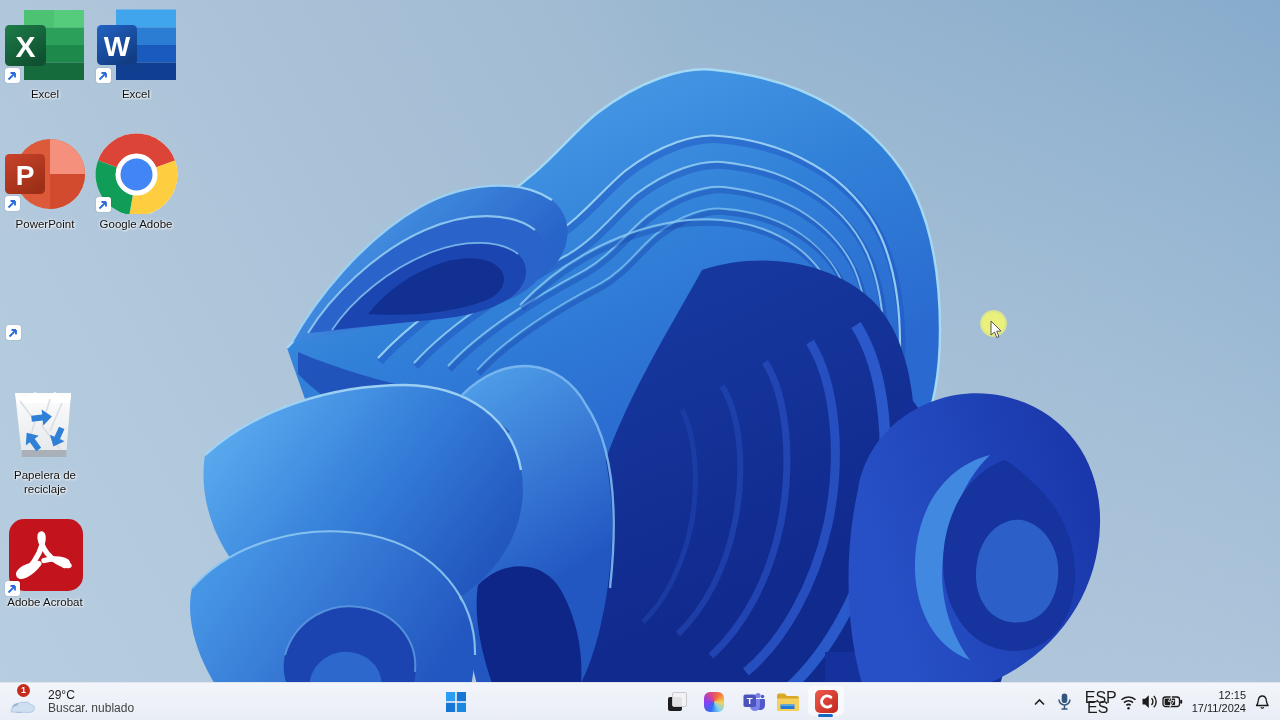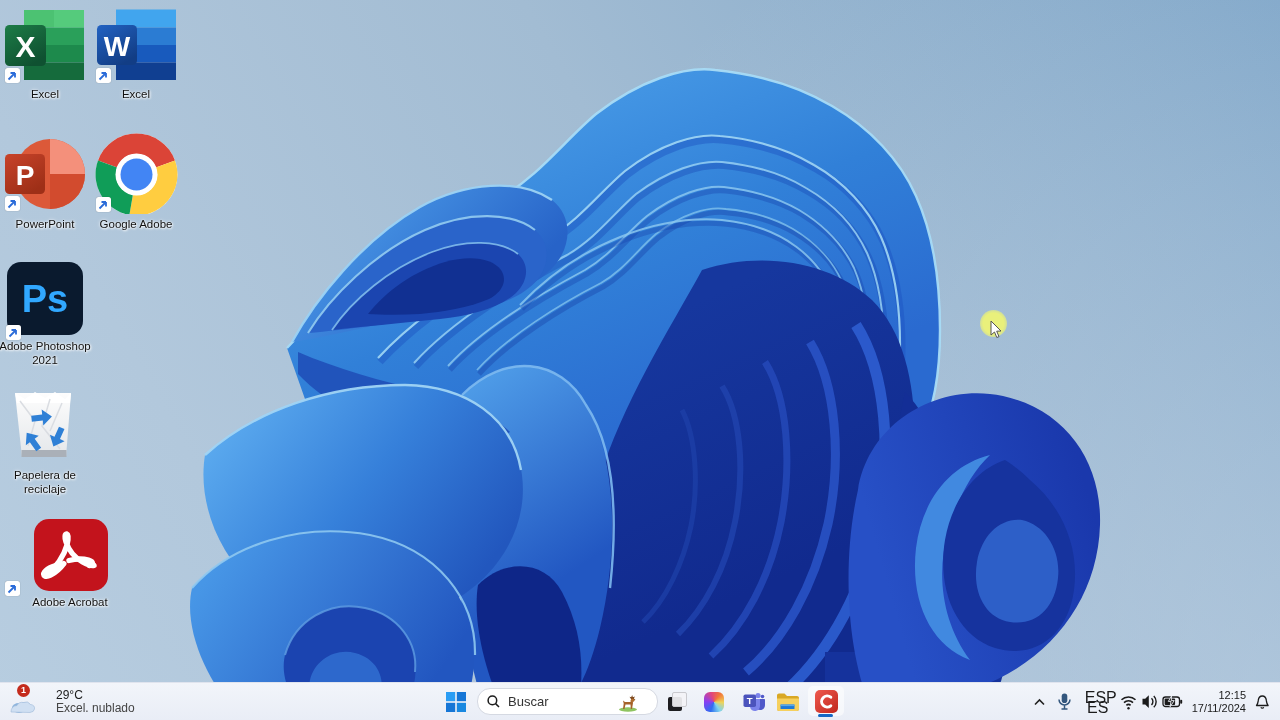--- a/index.html
+++ b/index.html
@@ -256,27 +256,20 @@
       <circle cx="45.5" cy="41.5" r="16" fill="#4285f4"></circle>
     </svg>
     <div class="lbl">Google Adobe</div>
   </div>
   <div class="sc" style="left:96px;top:197px;">
       <svg width="11" height="11" viewBox="0 0 11 11">
         <path d="M1.5 9.5 L8 3 M8 3 L3.5 3 M8 3 L8 7.5" stroke="#2b6cd9" stroke-width="1.8" fill="none"></path>
       </svg>
     </div>
 
-  <div class="ico" style="left:0px;top:262px;">
-    <svg width="90" height="74" viewBox="0 0 90 74">
-      <rect x="7" y="0" width="76" height="73" rx="14" fill="#0a1a2e"></rect>
-      <text x="45" y="50" font-size="38" font-weight="bold" fill="#31a8ff" text-anchor="middle" font-family="Liberation Sans">Ps</text>
-    </svg>
-    <div class="lbl">Adobe Photoshop<br>2021</div>
-  </div>
   <div class="sc" style="left:6px;top:325px;">
       <svg width="11" height="11" viewBox="0 0 11 11">
         <path d="M1.5 9.5 L8 3 M8 3 L3.5 3 M8 3 L8 7.5" stroke="#2b6cd9" stroke-width="1.8" fill="none"></path>
       </svg>
     </div>
 
   <div class="ico" style="left:0px;top:391px;">
     <svg width="90" height="74" viewBox="0 0 90 74">
       <defs>
         <linearGradient id="bin" x1="0" y1="0" x2="0" y2="1">
@@ -293,21 +286,21 @@
       <rect x="21.5" y="59" width="45" height="7" fill="#aab0b8"></rect>
       <g fill="#2f80d6">
         <polygon points="33,23.5 44,23.5 44,18.5 53.5,26.5 44,34.5 44,29.5 33,29.5" transform="rotate(-6 44 41)"></polygon>
         <polygon points="33,23.5 44,23.5 44,18.5 53.5,26.5 44,34.5 44,29.5 33,29.5" transform="rotate(114 44 41)"></polygon>
         <polygon points="33,23.5 44,23.5 44,18.5 53.5,26.5 44,34.5 44,29.5 33,29.5" transform="rotate(234 44 41)"></polygon>
       </g>
     </svg>
     <div class="lbl">Papelera de<br>reciclaje</div>
   </div>
 
-  <div class="ico" style="left:0px;top:518px;padding-left:25px;">
+  <div class="ico" style="left:0px;top:518px;">
     <svg width="90" height="74" viewBox="0 0 90 74">
       <rect x="9" y="1" width="74" height="72" rx="15" fill="#c3131c"></rect>
       <path d="M 21 57.5 C 31 50 39 38 42 27 C 43.5 21 43.2 16.5 41.8 16 C 39.8 15.6 39.5 19.5 41 24
                C 43.5 31.5 49.5 39.5 57.5 44 C 62.5 46.8 67 48 69 47.5" fill="none" stroke="#fff" stroke-width="5.4" stroke-linecap="round"></path>
       <path d="M 38.5 46 C 31 46.5 22.5 50 19.5 54 C 17 57.5 20.5 59.8 25.5 57.2 C 30.5 54.6 35.5 50 38.8 45.6" fill="none" stroke="#fff" stroke-width="5.4" stroke-linecap="round"></path>
       <path d="M 44 42.5 C 50 41 58.5 40.8 63.5 42.2 C 68.5 43.6 68.8 47 64.5 47.6" fill="none" stroke="#fff" stroke-width="5.4" stroke-linecap="round"></path>
     </svg>
     <div class="lbl">Adobe Acrobat</div>
   </div>
   <div class="sc" style="left:5px;top:581px;">
@@ -321,50 +314,37 @@
 
   <div class="tb" style="left:8px;width:200px;">
     <div style="position:relative;width:30px;height:30px;margin-top:2px;">
       <svg width="30" height="30" viewBox="0 0 30 30">
         <ellipse cx="11" cy="20" rx="7" ry="5" fill="#8db4dd"></ellipse>
         <ellipse cx="17" cy="18.5" rx="6" ry="4.5" fill="#aac8e8"></ellipse>
         <path d="M 3 24 Q 3 18 9 17.5 Q 11 13.5 15.5 14.5 Q 20 12.5 22.5 16.5 Q 27 17 26.5 21 Q 26 24 22 24.5 Z" fill="#cfdff2" stroke="#9db8d8" stroke-width="0.6"></path>
       </svg>
       <div style="position:absolute;left:9px;top:-4px;width:13px;height:13px;border-radius:50%;background:#c42b1c;color:#fff;font-size:9px;font-weight:bold;text-align:center;line-height:13px;">1</div>
     </div>
-    <div style="margin-left:18px;line-height:13px;">
+    <div style="margin-left:10px;line-height:13px;">
       <div style="font-size:12px;color:#1b1b1b;">29°C</div>
-      <div style="font-size:12px;color:#444;">Excel. nublado</div>
+      <div style="font-size:12px;color:#444;">Buscar. nublado</div>
     </div>
   </div>
 
   <div class="tb" style="left:441px;">
 
     <div style="width:30px;height:30px;display:flex;align-items:center;justify-content:center;margin-right:3px;">
       <svg width="20" height="20" viewBox="0 0 20 20">
         <rect x="0" y="0" width="9.2" height="9.2" fill="#2a9df4"></rect>
         <rect x="10.8" y="0" width="9.2" height="9.2" fill="#1676d6"></rect>
         <rect x="0" y="10.8" width="9.2" height="9.2" fill="#1676d6"></rect>
         <rect x="10.8" y="10.8" width="9.2" height="9.2" fill="#1988e0"></rect>
       </svg>
     </div>
 
-    <div style="position:relative;margin-left:3px;width:179px;height:25px;background:#fff;border:1px solid #d5d9e2;border-radius:13px;display:flex;align-items:center;">
-      <svg style="margin-left:9px;" width="13" height="13" viewBox="0 0 13 13">
-          <circle cx="5.4" cy="5.4" r="4.3" fill="none" stroke="#1b1b1b" stroke-width="1.5"></circle>
-          <path d="M8.6 8.6 L12 12" stroke="#1b1b1b" stroke-width="1.5"></path>
-        </svg>
-      <span style="margin-left:8px;font-size:13px;color:#333;">Buscar</span>
-      <svg style="position:absolute;right:18px;top:3px;" width="22" height="20" viewBox="0 0 22 20">
-        <ellipse cx="11" cy="17.5" rx="9" ry="2.2" fill="#8fc460"></ellipse>
-        <path d="M 6 17 L 6.7 11.5 L 6 8.5 L 8 10 L 13 10 L 15.5 8 L 16 11 L 15 17 L 13.8 17 L 13.5 12.5 L 8.5 12.5 L 7.5 17 Z" fill="#a5632a"></path>
-        <path d="M 15.5 8.5 L 18.5 7.5 L 16.8 6.5 L 18 4.5 L 15.8 5.2 L 15.2 3 L 14.2 5.2 L 12.5 4.8 L 13.8 6.8 Z" fill="#7a4418"></path>
-        <ellipse cx="15.6" cy="8.3" rx="1.9" ry="1.7" fill="#b06e30"></ellipse>
-      </svg>
-    </div>
   </div>
 
   <div class="tb" style="left:660px;">
 
     <div style="width:34px;height:34px;display:flex;align-items:center;justify-content:center;">
       <div style="position:relative;width:19px;height:19px;">
         <div style="position:absolute;left:0;bottom:0;width:14px;height:14px;background:#1d1d20;border-radius:2px;"></div>
         <div style="position:absolute;right:0;top:0;width:13px;height:13px;background:rgba(243,243,246,0.92);border:0.5px solid #c9c9ce;border-radius:2px;"></div>
       </div>
     </div>

